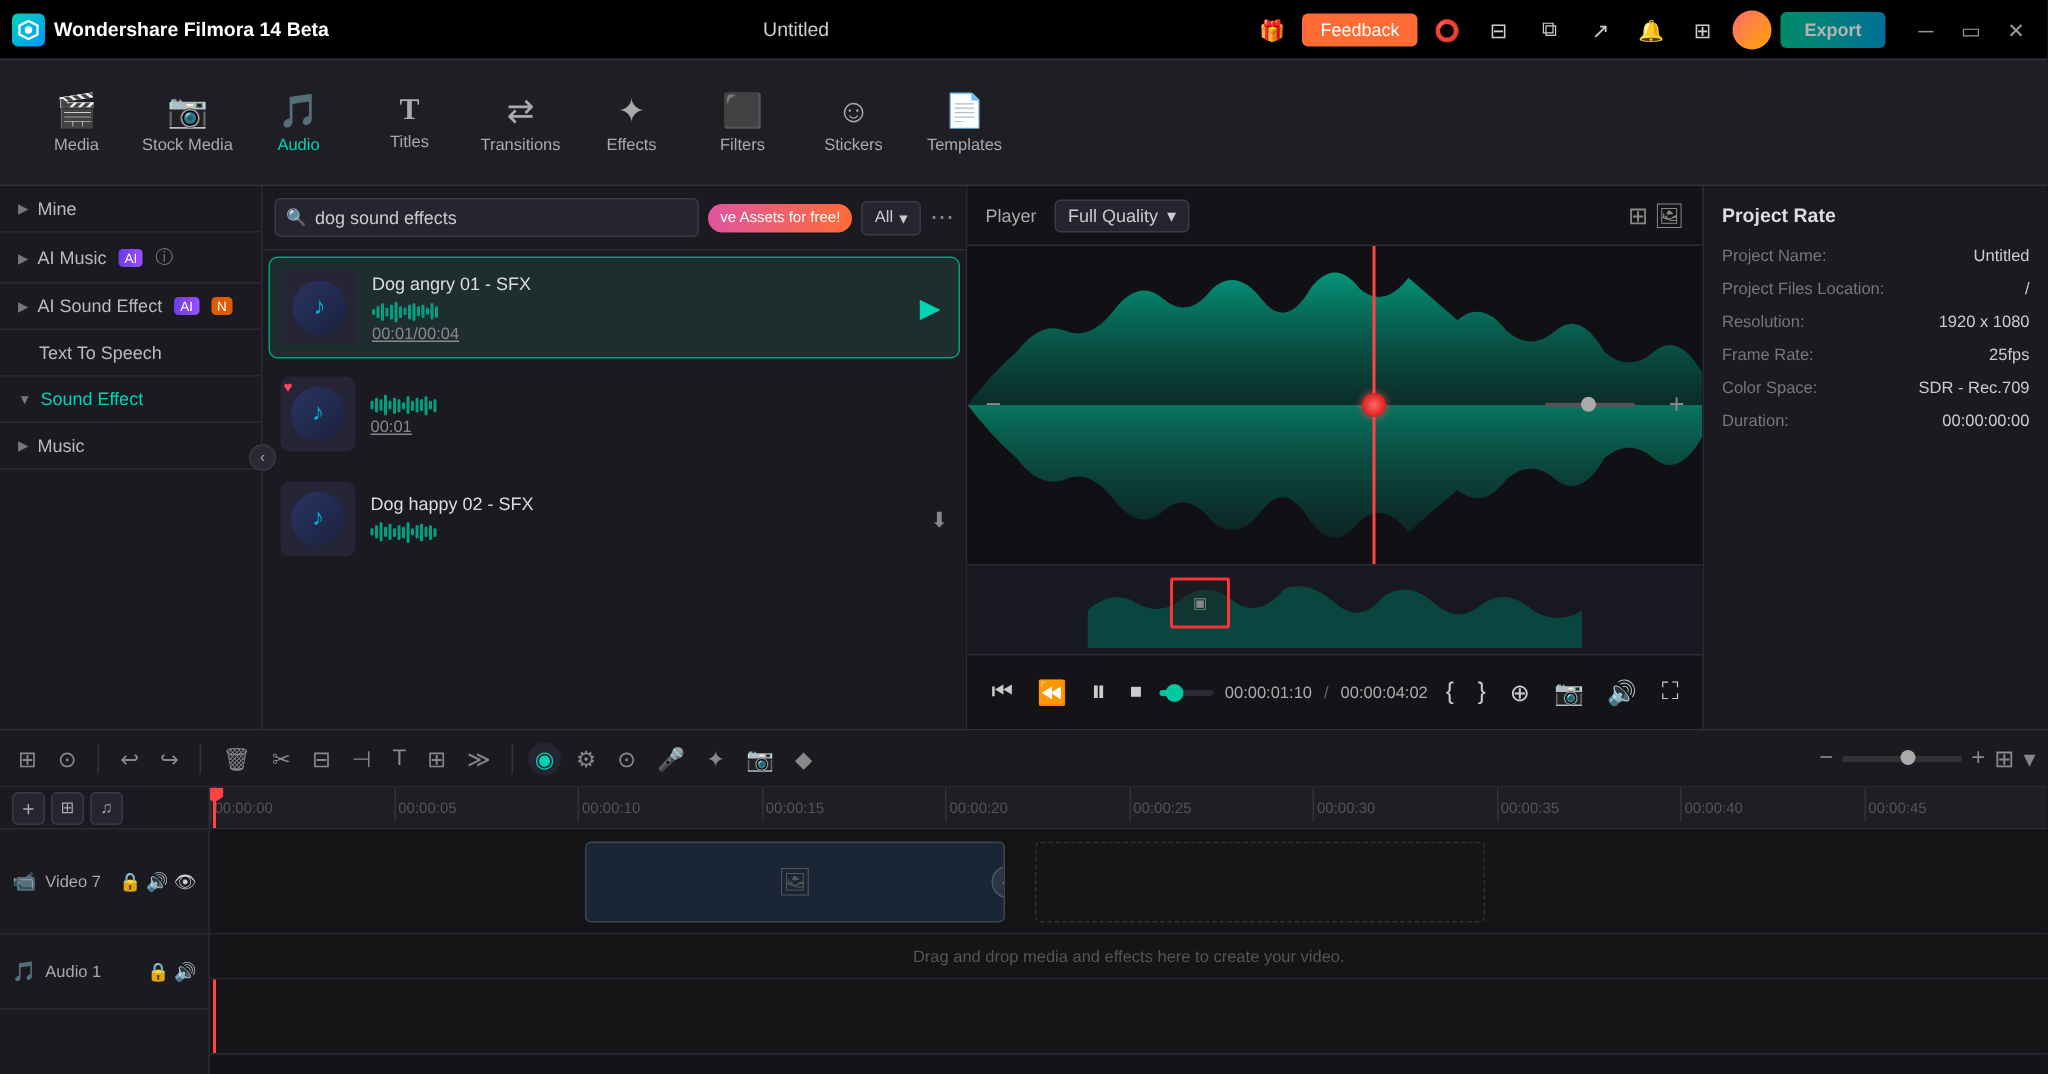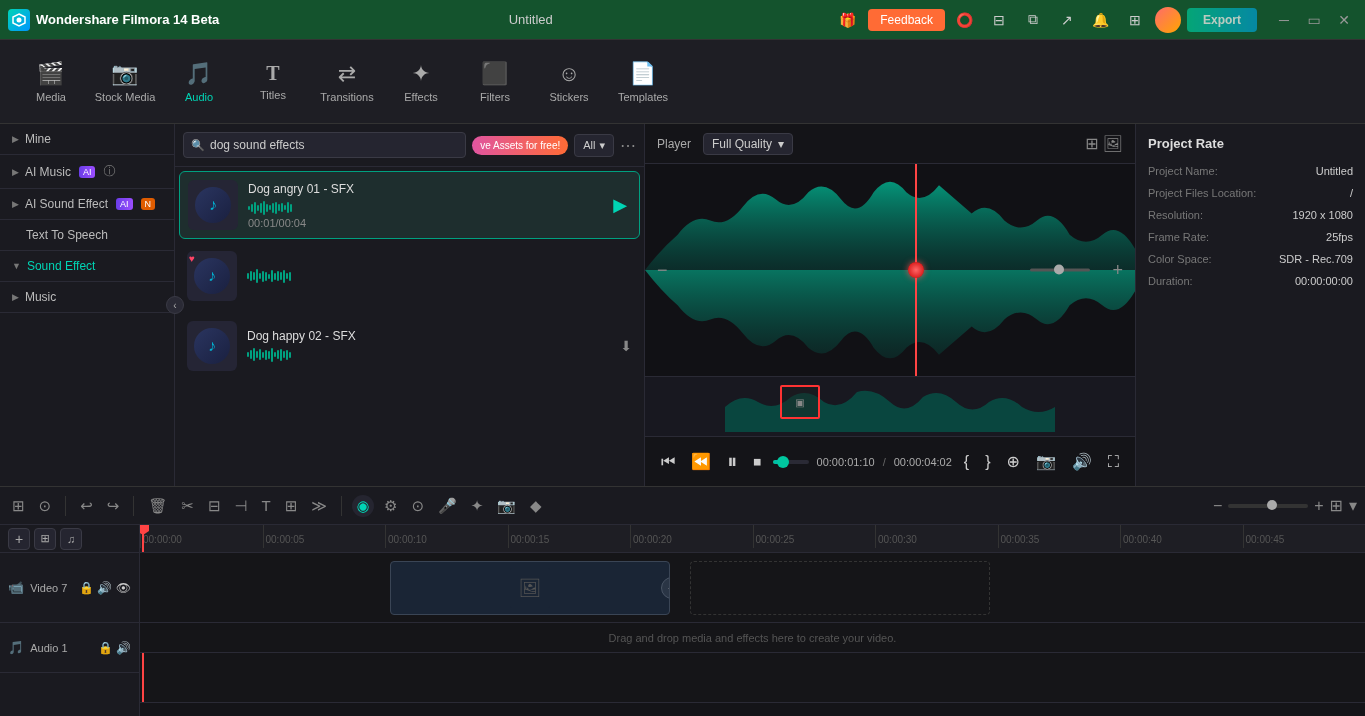--- a/index.html
+++ b/index.html
@@ -1,19 +1,19 @@
 <!DOCTYPE html>
 <html><head>
   <meta charset="utf-8">
   <style>
     * { box-sizing: border-box; margin: 0; padding: 0; }
     body { background: #1a1a1f; color: #ccc; font-family: 'Segoe UI', Arial, sans-serif; font-size: 12px; width: 1365px; height: 716px; overflow: hidden; display: flex; flex-direction: column; }
 
     
-    .top-bar { background: #14532d; display: flex; align-items: center; padding: 0 8px; height: 40px; border-bottom: 1px solid #333; gap: 8px; flex-shrink: 0; }
+    .top-bar { background: #000000; display: flex; align-items: center; padding: 0 8px; height: 40px; border-bottom: 1px solid #333; gap: 8px; flex-shrink: 0; }
     .app-logo { display: flex; align-items: center; gap: 6px; color: #fff; font-size: 13px; font-weight: 600; margin-right: 8px; }
     .app-logo-icon { width: 22px; height: 22px; background: linear-gradient(135deg, #00d4b4, #0096ff); border-radius: 4px; display: flex; align-items: center; justify-content: center; font-size: 11px; color: #fff; }
     .menu-items { display: flex; gap: 2px; }
     .menu-item { color: #ccc; padding: 4px 8px; border-radius: 4px; cursor: pointer; font-size: 12px; }
     .top-center { flex: 1; text-align: center; color: #ccc; font-size: 13px; }
     .top-right { display: flex; align-items: center; gap: 6px; margin-left: auto; }
     .feedback-btn { background: #ff6b35; color: #fff; border: none; padding: 4px 12px; border-radius: 4px; cursor: pointer; font-size: 12px; }
     .icon-btn { width: 28px; height: 28px; background: transparent; border: none; color: #ccc; cursor: pointer; border-radius: 4px; display: flex; align-items: center; justify-content: center; font-size: 14px; }
     .export-btn { background: linear-gradient(90deg, #00c896, #00a0d6); color: #fff; border: none; padding: 5px 16px; border-radius: 4px; cursor: pointer; font-size: 12px; font-weight: 600; opacity: 0.7; }
     .avatar { width: 26px; height: 26px; border-radius: 50%; background: linear-gradient(135deg, #ff6b6b, #ffa500); }
@@ -51,21 +51,21 @@
 
     
     .sound-list { flex: 1; overflow-y: auto; padding: 4px; }
     .sound-item { display: flex; align-items: center; padding: 8px; border-radius: 6px; cursor: pointer; gap: 10px; margin-bottom: 4px; }
     .sound-item.active { background: #1e2e2e; border: 1px solid #00a080; }
     .sound-thumb { width: 50px; height: 50px; background: #252535; border-radius: 6px; display: flex; align-items: center; justify-content: center; flex-shrink: 0; position: relative; }
     .sound-thumb-inner { width: 36px; height: 36px; background: linear-gradient(135deg, #2a3560, #1a2040); border-radius: 50%; display: flex; align-items: center; justify-content: center; color: #00b4d4; font-size: 16px; }
     .heart-badge { position: absolute; top: 2px; left: 2px; color: #ff4466; font-size: 10px; }
     .sound-info { flex: 1; min-width: 0; }
     .sound-title { color: #ddd; font-size: 12px; font-weight: 500; margin-bottom: 3px; white-space: nowrap; overflow: hidden; text-overflow: ellipsis; }
-    .sound-duration { color: #888; font-size: 11px; }
+    .sound-duration { color: #888; font-size: 11px; text-decoration: underline; }
     .download-icon { color: #888; font-size: 14px; cursor: pointer; }
     .play-indicator { color: #00d4b4; font-size: 18px; margin-right: 4px; }
 
     
     .player-area { flex: 1; display: flex; flex-direction: column; background: #141418; min-width: 0; }
     .player-header { display: flex; align-items: center; padding: 0 12px; height: 40px; border-bottom: 1px solid #2a2a35; gap: 12px; flex-shrink: 0; }
     .player-label { color: #aaa; font-size: 12px; }
     .quality-select { background: #252530; border: 1px solid #3a3a45; border-radius: 4px; color: #ccc; padding: 3px 8px; font-size: 12px; cursor: pointer; display: flex; align-items: center; gap: 6px; }
     .layout-icons { display: flex; gap: 4px; margin-left: auto; }
     .layout-icon { color: #888; font-size: 16px; cursor: pointer; }
@@ -317,20 +317,21 @@
               <span style="height:9px"></span>
               <span style="height:5px"></span>
               <span style="height:12px"></span>
               <span style="height:7px"></span>
               <span style="height:10px"></span>
               <span style="height:8px"></span>
               <span style="height:13px"></span>
               <span style="height:6px"></span>
               <span style="height:9px"></span>
           </div>
+          <div class="sound-duration">00:01</div>
         </div>
       </div>
 
       <div class="sound-item">
         <div class="sound-thumb">
           <div class="sound-thumb-inner">♪</div>
         </div>
         <div class="sound-info">
           <div class="sound-title">Dog happy 02 - SFX</div>
           <div class="wv">

